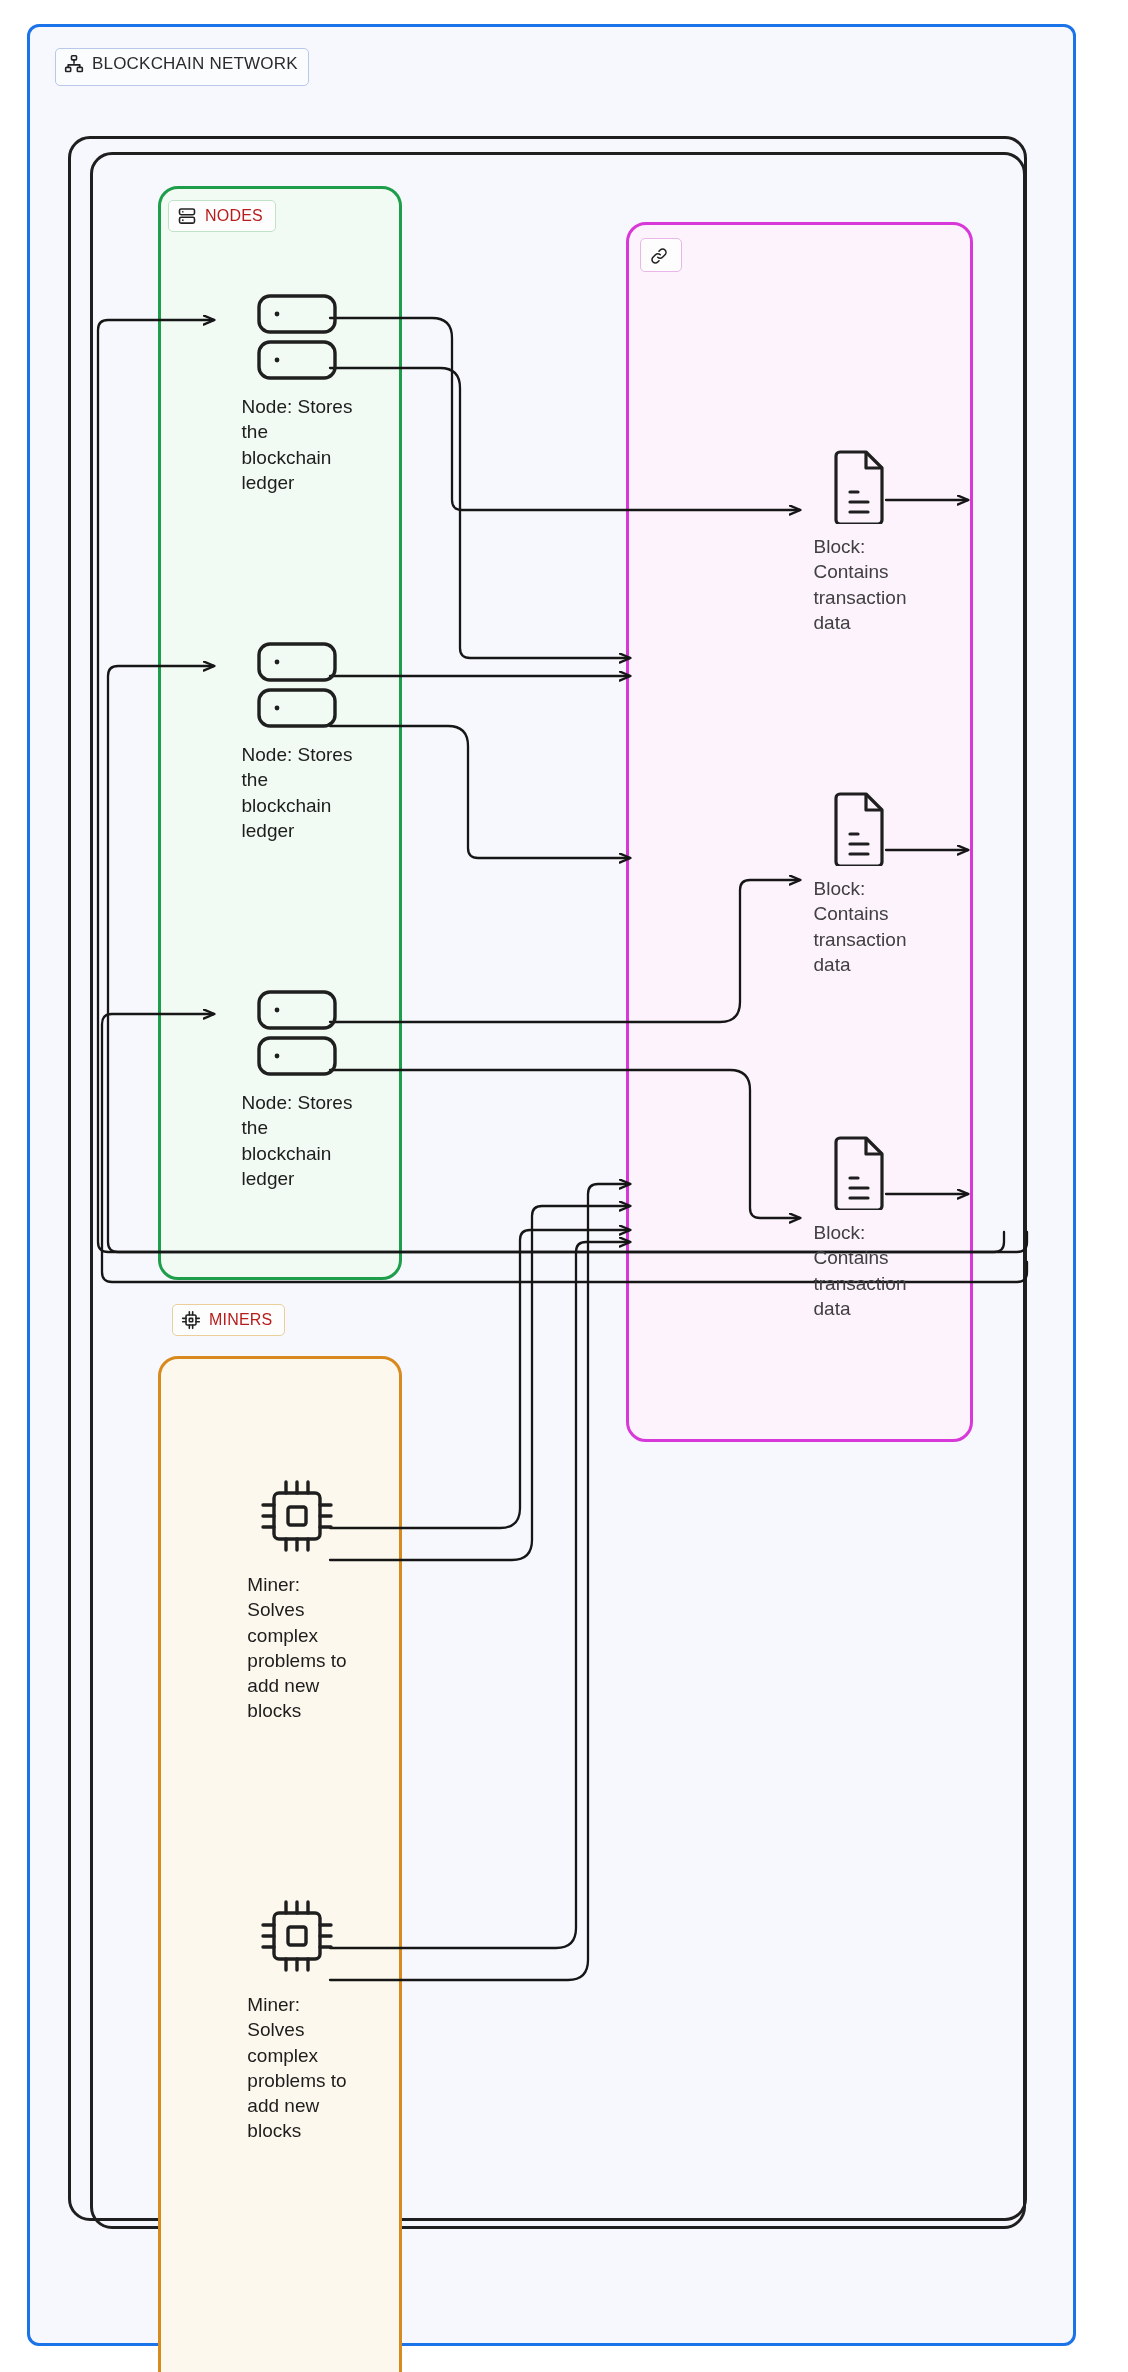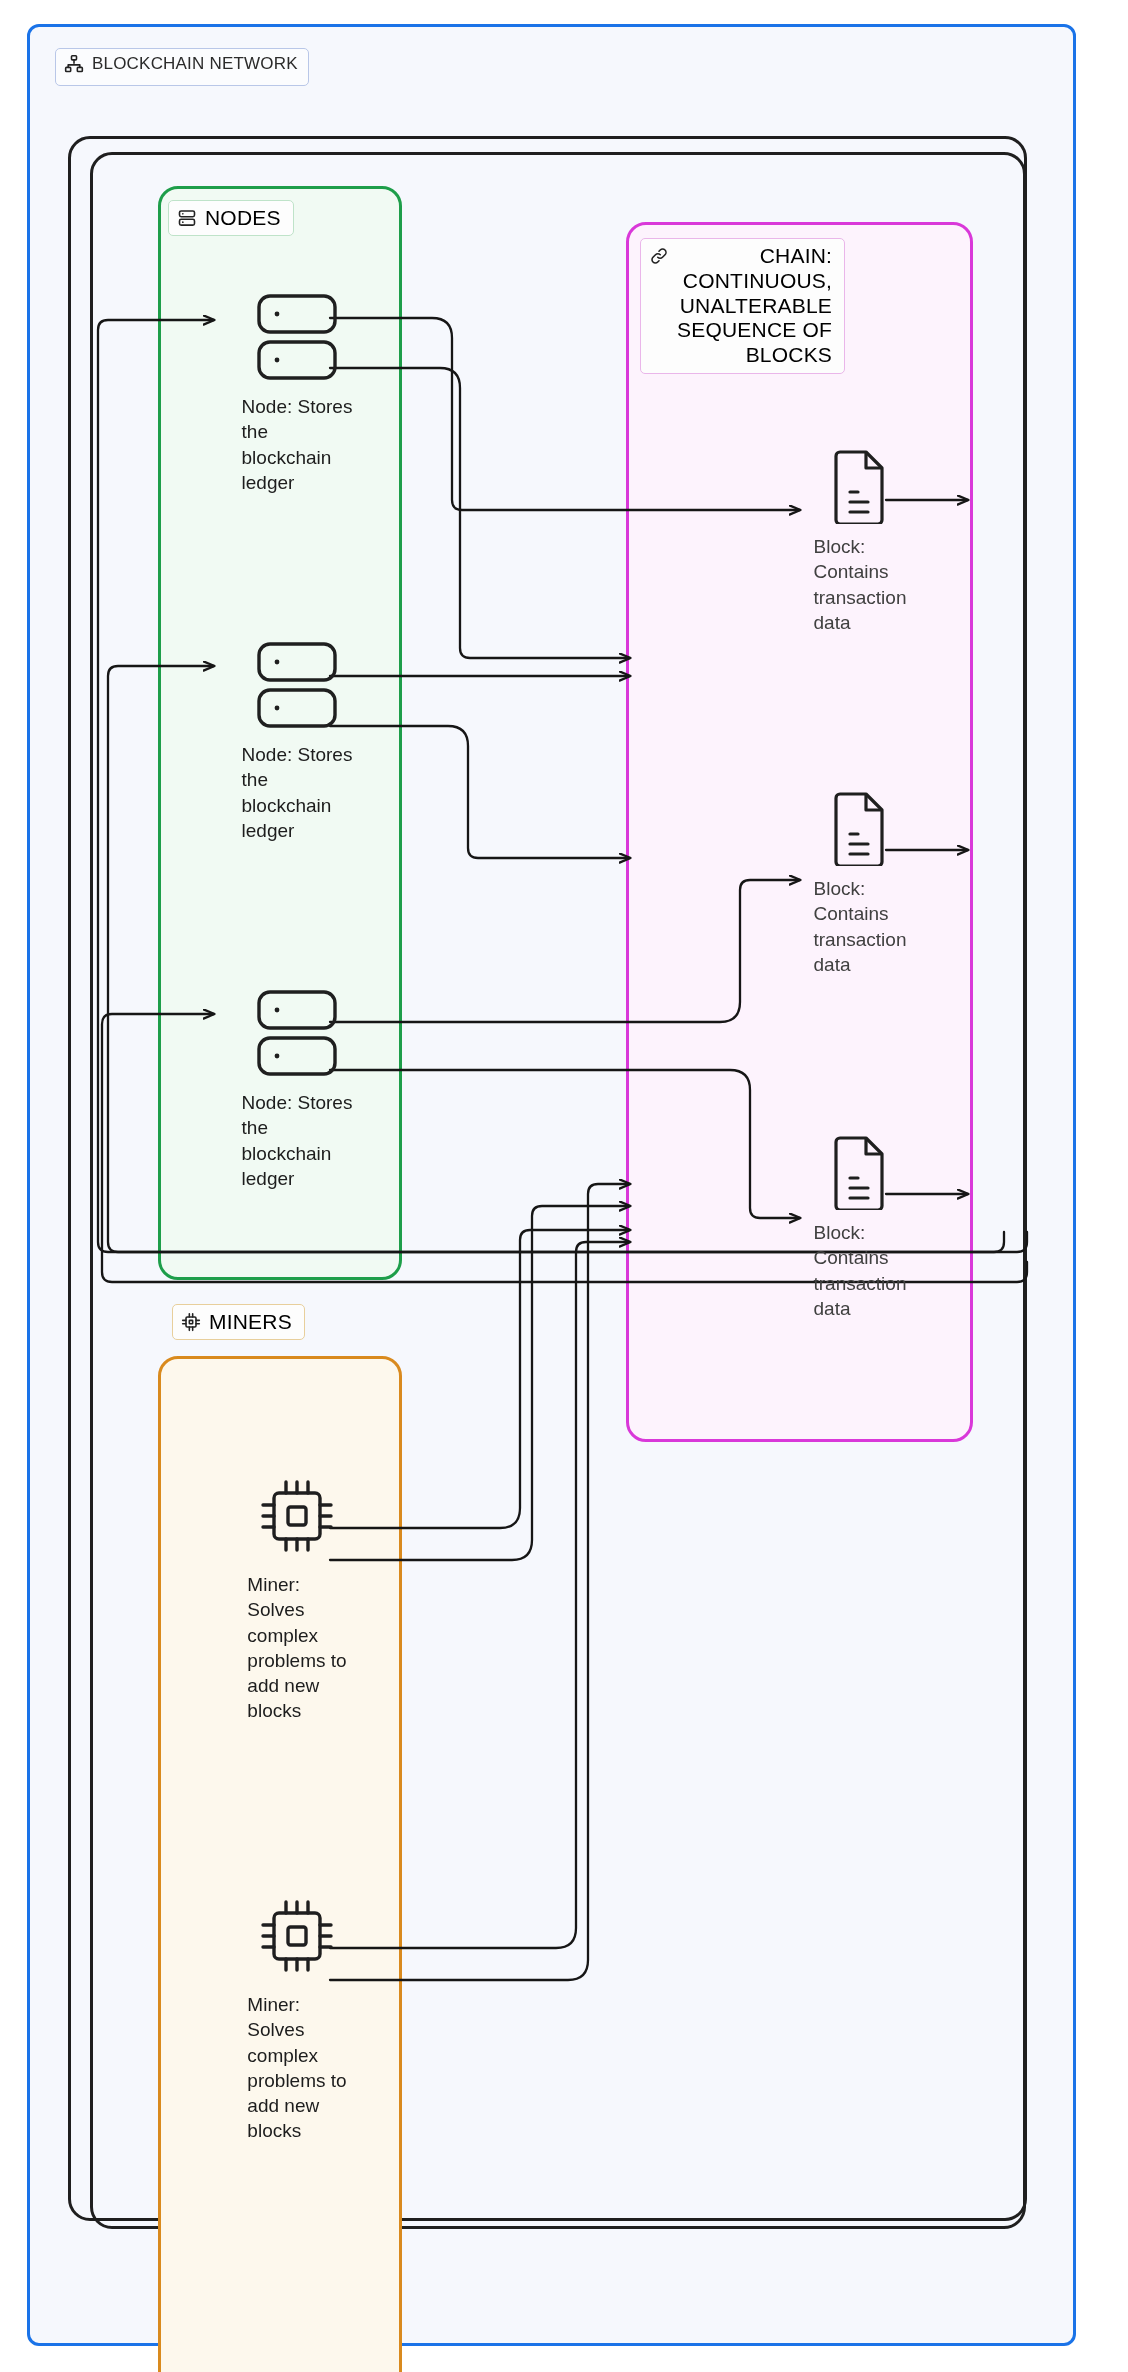--- a/index.html
+++ b/index.html
@@ -86,25 +86,24 @@
     position: absolute;
     display: flex;
     align-items: center;
     gap: 8px;
     padding: 5px 12px 5px 8px;
     border-radius: 5px;
     background: #fdfdfd;
     box-sizing: border-box;
   }
   .group-badge .lbl {
-    font-size: 21px;
-    color: #000000;
+    font-size: 16px;
+    color: #b91c1c;
     letter-spacing: .2px;
     white-space: nowrap;
-    text-align: right;
   }
   .group-badge.multiline .lbl {
     line-height: 1.18;
     white-space: pre-line;
   }
 
   #nodes-group {
     left: 158px; top: 186px;
     width: 244px; height: 1094px;
     border-color: #1e9e4a;
@@ -221,25 +220,20 @@
     <span class="lbl">NODES</span>
   </div>
 
   <div class="group-badge multiline" id="chain-badge">
     <span class="ic">
       <svg width="20" height="20" viewBox="0 0 24 24" fill="none" stroke="#222" stroke-width="1.9" stroke-linecap="round" stroke-linejoin="round">
         <path d="M10.5 13.5a4 4 0 0 0 5.7 0l3-3a4 4 0 1 0-5.7-5.7l-1.5 1.5"></path>
         <path d="M13.5 10.5a4 4 0 0 0-5.7 0l-3 3a4 4 0 1 0 5.7 5.7l1.5-1.5"></path>
       </svg>
     </span>
-    <span class="lbl">CHAIN:
-CONTINUOUS,
-UNALTERABLE
-SEQUENCE OF
-BLOCKS</span>
   </div>
 
   <div class="group-badge" id="miners-badge">
     <span class="ic">
       <svg width="20" height="20" viewBox="0 0 24 24" fill="none" stroke="#222" stroke-width="1.9" stroke-linecap="round" stroke-linejoin="round">
         <rect x="6" y="6" width="12" height="12" rx="1.5"></rect>
         <rect x="10" y="10" width="4" height="4" rx=".6"></rect>
         <path d="M10 2v4M14 2v4M10 18v4M14 18v4M2 10h4M2 14h4M18 10h4M18 14h4"></path>
       </svg>
     </span>

